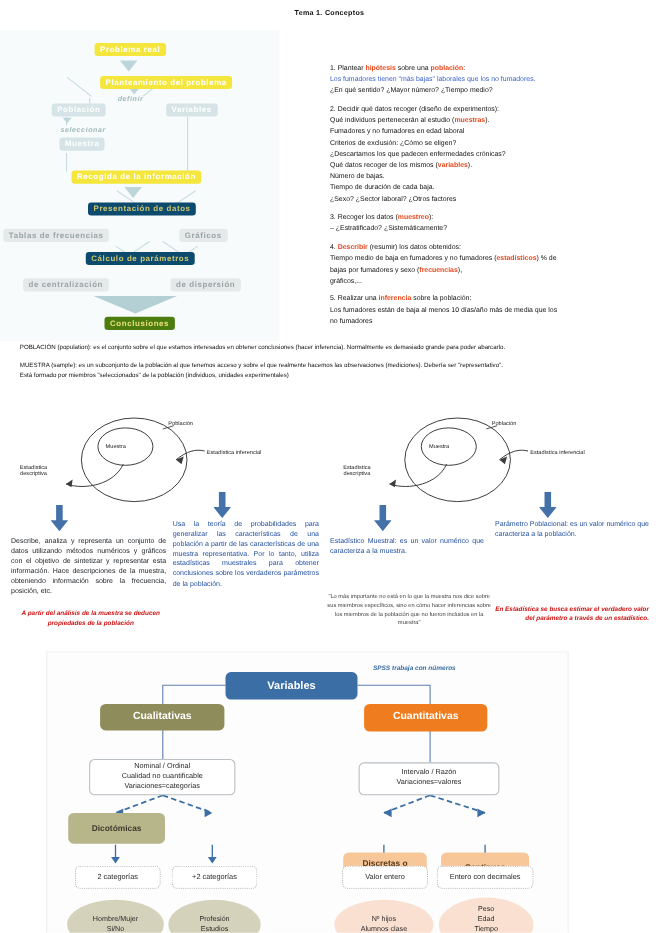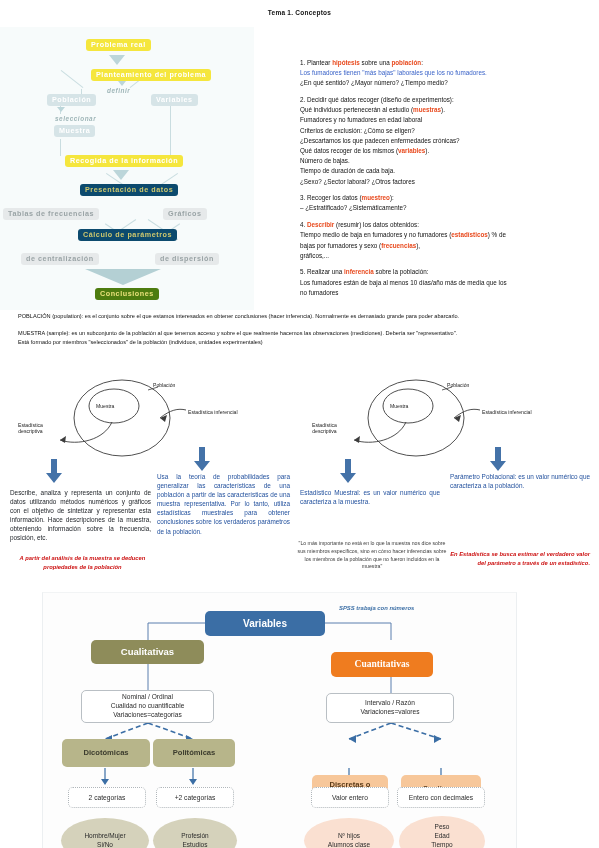--- a/index.html
+++ b/index.html
@@ -317,31 +317,30 @@
     <line x1="398" y1="175" x2="398" y2="188" stroke="#3b6ea5" stroke-width="1.2"></line>
     <polygon points="398,192 394,186 402,186" fill="#3b6ea5"></polygon>
   </svg>
 
   <div class="spss" style="left:296px;top:12px;">SPSS trabaja con números</div>
 
   <div class="vbox v-blue" style="left:162px;top:18px;width:120px;height:25px;font-size:10px;">Variables</div>
 
   <div class="vbox v-olive" style="left:48px;top:47px;width:113px;height:24px;font-size:9.5px;">Cualitativas</div>
 
-  <div class="vbox v-orange" style="left:288px;top:59px;width:102px;height:25px;font-size:9.5px;font-family:Liberation Serif, serif;">Cuantitativas</div>
+  <div class="vbox v-orange" style="left:288px;top:47px;width:112px;height:25px;font-size:9.5px;">Cuantitativas</div>
 
   <div class="vdesc" style="left:38px;top:97px;width:133px;height:33px;font-size:6.6px;white-space:pre-line;">Nominal / Ordinal
 Cualidad no cuantificable
 Variaciones=categorías</div>
 
   <div class="vdesc" style="left:283px;top:100px;width:128px;height:30px;font-size:6.6px;white-space:pre-line;">Intervalo / Razón
 Variaciones=valores</div>
 
   <div class="vbox v-olive2" style="left:19px;top:146px;width:88px;height:28px;font-size:7.6px;white-space:pre-line;">Dicotómicas</div>
-  <div class="vbox v-olive2" style="left:110px;top:146px;width:82px;height:28px;font-size:7.6px;white-space:pre-line;">Politómicas</div>
   <div class="vbox v-orange2" style="left:269px;top:146px;width:76px;height:28px;font-size:7.6px;white-space:pre-line;">Discretas o
 Discontinuas</div>
   <div class="vbox v-orange2" style="left:358px;top:146px;width:80px;height:28px;font-size:7.6px;white-space:pre-line;">Continuas</div>
 
   <div class="vdesc dotted" style="left:25px;top:194px;width:78px;height:21px;font-size:6.7px;">2 categorías</div>
   <div class="vdesc dotted" style="left:113px;top:194px;width:78px;height:21px;font-size:6.7px;">+2 categorías</div>
   <div class="vdesc dotted" style="left:268px;top:194px;width:78px;height:21px;font-size:6.7px;">Valor entero</div>
   <div class="vdesc dotted" style="left:354px;top:194px;width:88px;height:21px;font-size:6.7px;">Entero con decimales</div>
 
   <div class="vellipse e-olive" style="left:18px;top:225px;width:88px;height:45px;font-size:6.5px;white-space:pre-line;">Hombre/Mujer

